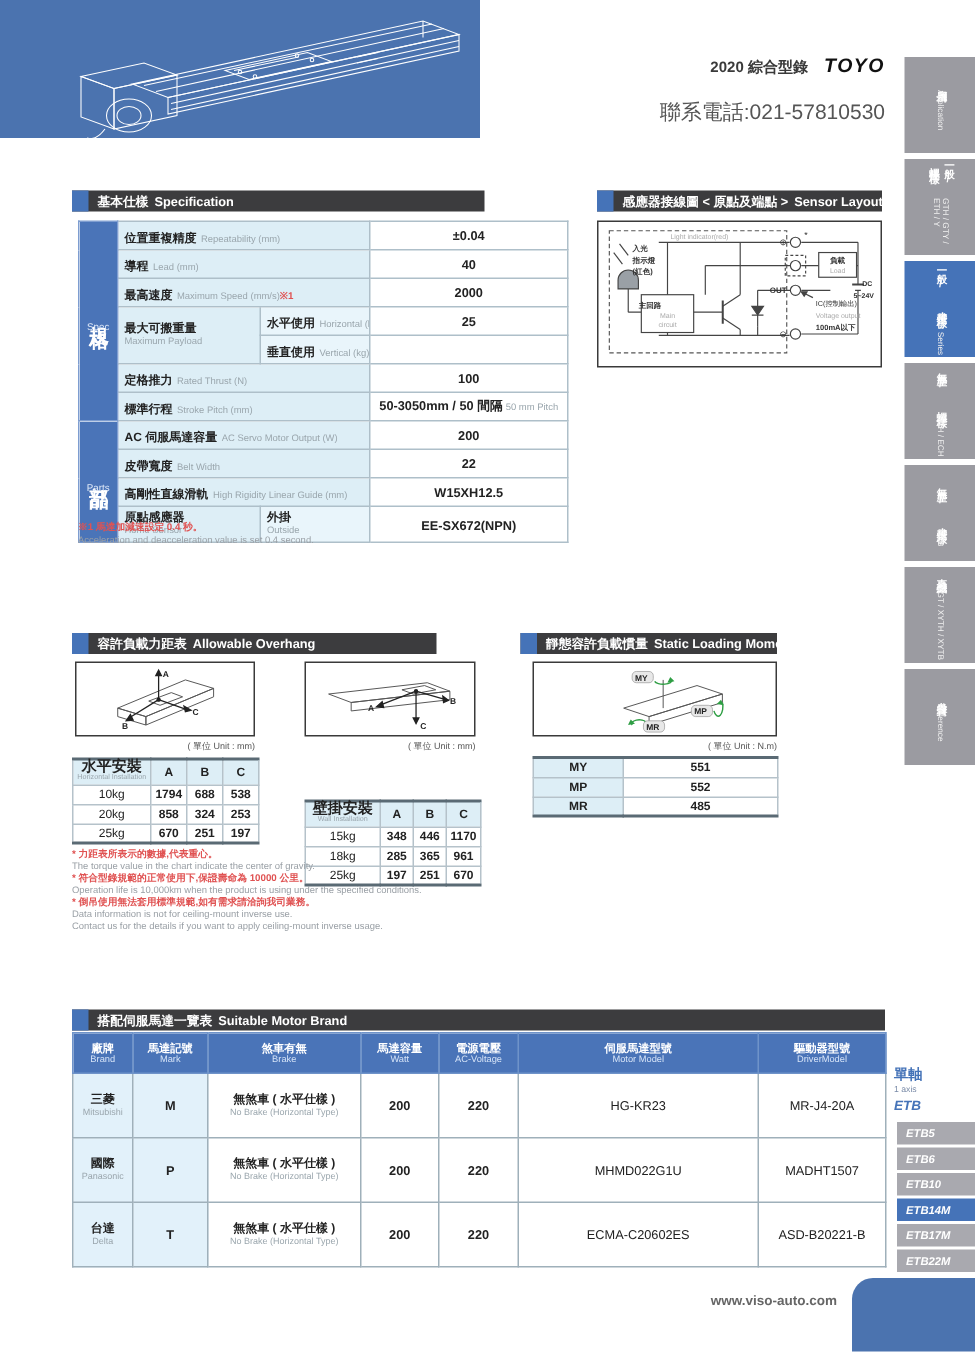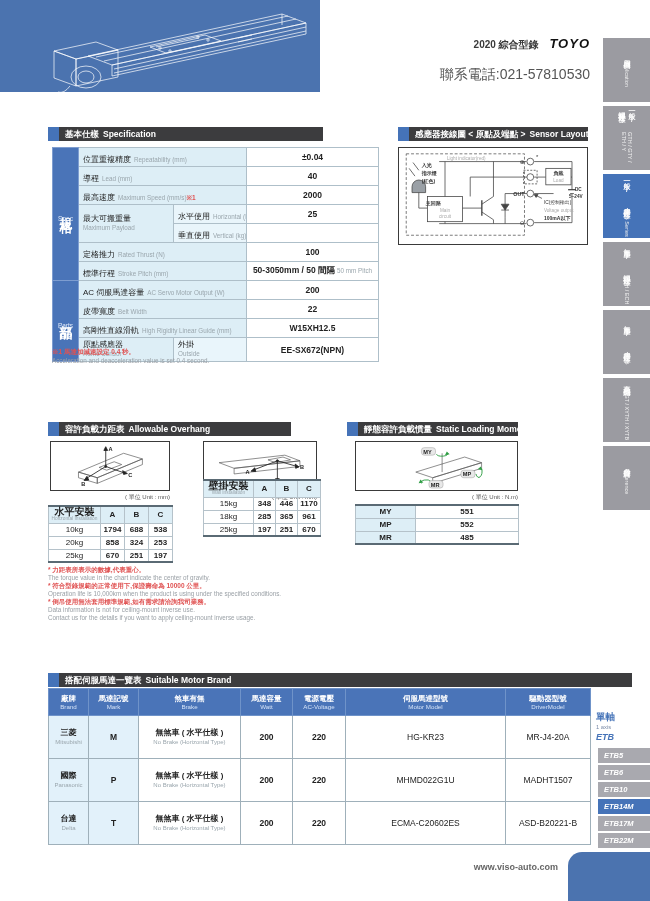--- a/index.html
+++ b/index.html
@@ -33,21 +33,21 @@
   .secbar .sen { margin-left:4px; }
 
   
   .spec-table { position:absolute; left:52px; top:147px; width:326px;
                 border-collapse:collapse; table-layout:fixed; border:1px solid #5a6a74; }
   .spec-table td { border:1px solid #aebfc9; height:17px; padding:0 4px; box-sizing:border-box; overflow:hidden; white-space:nowrap; }
   .spec-table td.lbl  { background:#ddeef6; }
   .spec-table td.sub  { background:#e9f5fb; }
   .spec-table td.val  { background:#fff; text-align:center; font-weight:bold; font-size:8.5px; color:#222; }
   .spec-table td.rowspan2 { height:auto; }
-  .cn  { font-weight:normal; font-size:8px; color:#222; }
+  .cn  { font-weight:bold; font-size:8px; color:#222; }
   .en  { font-size:6.3px; color:#9aa6ad; margin-left:3px; font-weight:normal; }
   .blk .cn,.blk .en { display:block; margin-left:0; line-height:8.5px; }
   .mark-red { color:#e05252; font-size:6.5px; font-weight:bold; }
   .suffix { font-size:6.3px; color:#9aa6ad; font-weight:normal; margin-left:2px; }
   td.vcell { background:#4a74b8; border-color:#7e9dd0; text-align:center; vertical-align:middle; padding:0; }
   .vzh { writing-mode:vertical-rl; text-orientation:upright; color:#fff; font-size:13px; font-weight:bold;
          letter-spacing:3px; margin:0 auto; }
   .vze { color:#dfe9f8; font-size:6.5px; margin-top:2px; }
   td.diag { background:linear-gradient(to top right,#fff 48.5%,#98a4ac 49.5%,#98a4ac 50.5%,#fff 51.5%); }
   .foot-red  { position:absolute; font-size:6.5px; font-weight:bold; color:#e05252; line-height:8px; }
@@ -446,21 +446,21 @@
       </tr>
   <tr>
         <td class="kg">25kg</td>
         <td class="num">670</td>
         <td class="num">251</td>
         <td class="num">197</td>
       </tr>
 </tbody>
   </table>
 
-<table class="ov-table" style="left:203px;top:479px;width:117px">
+<table class="ov-table" style="left:203px;top:533px;width:117px">
   <colgroup>
       <col style="width:50px">
       <col style="width:22px">
       <col style="width:22px">
       <col style="width:23px">
     </colgroup>
   <tbody>
       <tr class="hd">
     <td>
           <div class="bcn">壁掛安裝</div>
@@ -515,21 +515,21 @@
 <div class="notes">
   <div class="note-red">* 力距表所表示的數據,代表重心。</div>
   <div class="note-gray">The torque value in the chart indicate the center of gravity.</div>
   <div class="note-red">* 符合型錄規範的正常使用下,保證壽命為 10000 公里。</div>
   <div class="note-gray">Operation life is 10,000km when the product is using under the specified conditions.</div>
   <div class="note-red">* 倒吊使用無法套用標準規範,如有需求請洽詢我司業務。</div>
   <div class="note-gray">Data information is not for ceiling-mount inverse use.</div>
   <div class="note-gray">Contact us for the details if you want to apply ceiling-mount inverse usage.</div>
 </div>
 
-<div class="secbar" style="left:48px;top:673px;width:584px">
+<div class="secbar" style="left:48px;top:673px;width:542px">
   <span>搭配伺服馬達一覽表</span><span class="sen">Suitable Motor Brand</span>
 </div>
 
 <table class="motor-table">
   <colgroup>
       <col style="width:40px">
       <col style="width:50px">
       <col style="width:102px">
       <col style="width:52px">
       <col style="width:53px">

